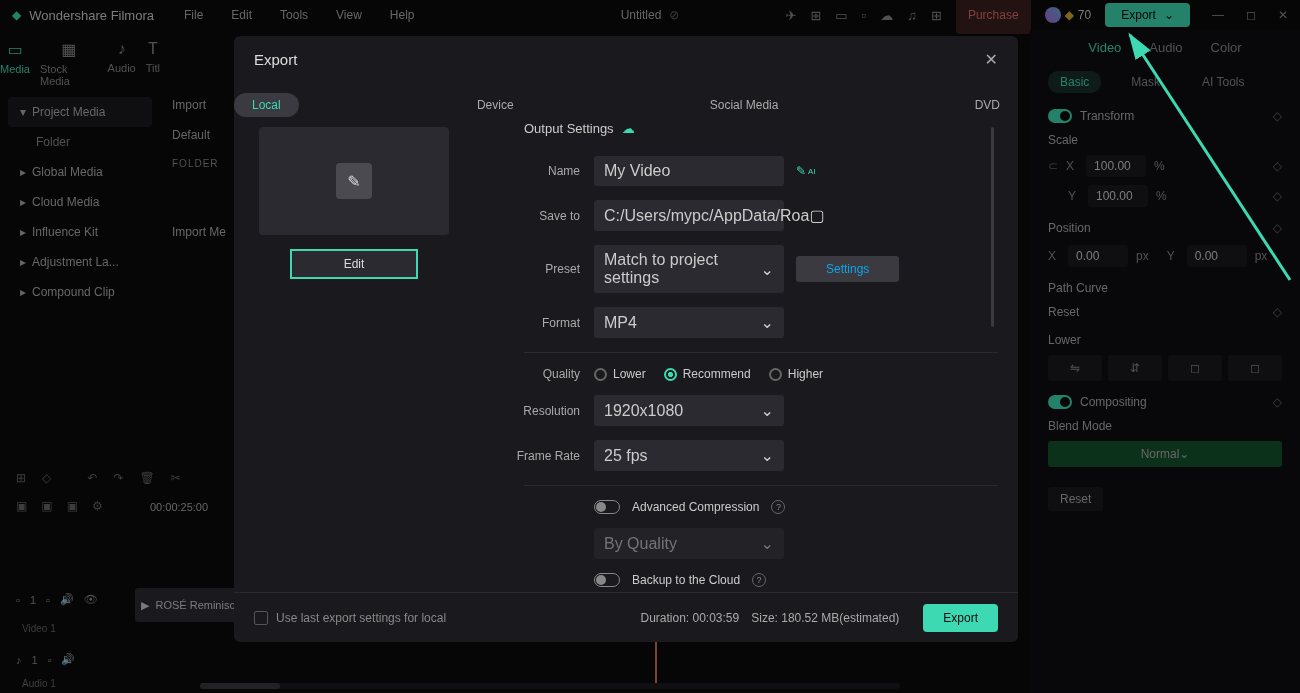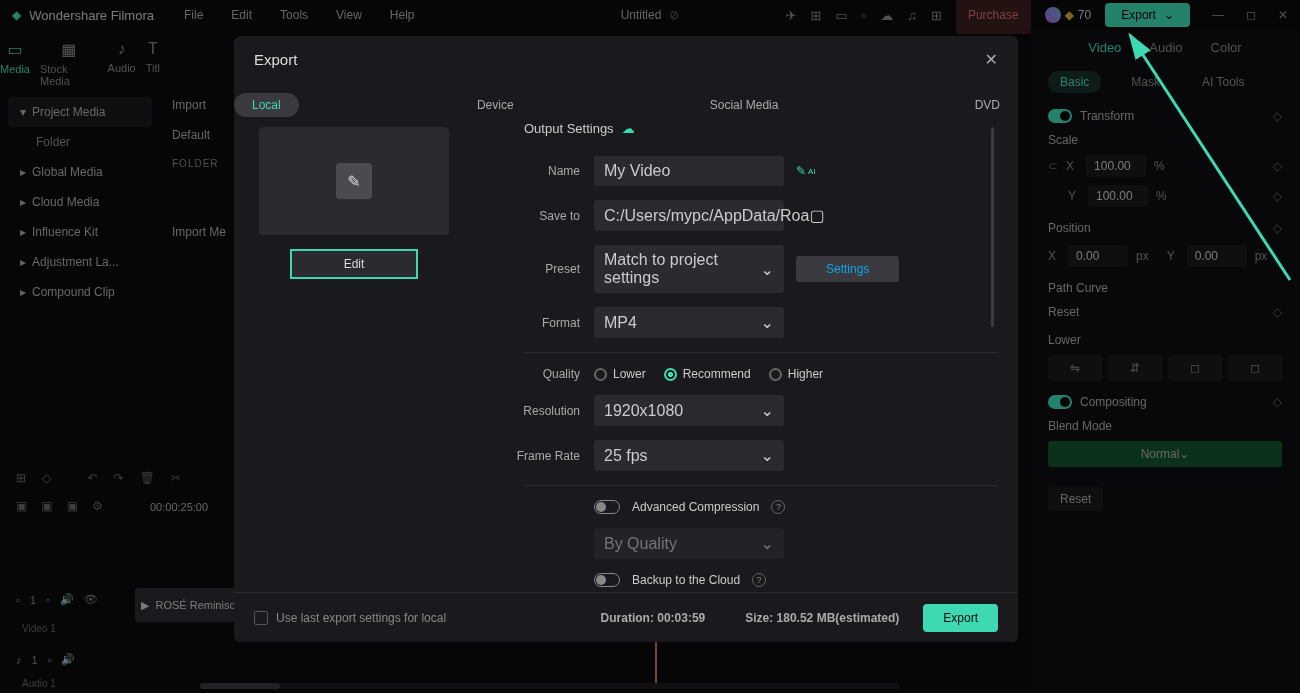--- a/index.html
+++ b/index.html
@@ -104,21 +104,21 @@
 .radio-circle { width: 13px; height: 13px; border: 2px solid #666; border-radius: 50%; }
 .radio.checked .radio-circle { border-color: #3dd9b3; background: radial-gradient(circle, #3dd9b3 40%, transparent 45%); }
 .toggle-sw { width: 26px; height: 14px; border: 1px solid #888; border-radius: 7px; position: relative; margin-right: 12px; }
 .toggle-sw::after { content:''; position:absolute; width:10px; height:10px; background:#888; border-radius:50%; top:1px; left:1px; }
 .toggle-row { display: flex; align-items: center; margin-bottom: 14px; margin-left: 110px; }
 .toggle-label { color: #ccc; font-size: 12px; }
 .help-icon { color: #888; margin-left: 12px; border: 1px solid #666; border-radius: 50%; width: 14px; height: 14px; display: inline-flex; align-items: center; justify-content: center; font-size: 9px; }
 .modal-footer { position: absolute; bottom: 0; left: 0; right: 0; height: 50px; border-top: 1px solid #2a2a30; display: flex; align-items: center; padding: 0 20px; }
 .checkbox { width: 14px; height: 14px; border: 1px solid #555; border-radius: 2px; margin-right: 8px; }
 .footer-text { color: #888; font-size: 12px; }
-.footer-info { margin-left: auto; display: flex; gap: 40px; color: #aaa; font-size: 12px; font-weight: bold; }
+.footer-info { margin-left: auto; display: flex; gap: 12px; color: #aaa; font-size: 12px; }
 .export-action { background: #3dd9b3; color: #0a0a0c; padding: 7px 20px; border-radius: 4px; font-size: 12px; margin-left: 24px; }
 .scroll-ind { position:absolute; right:4px; top:10px; width:3px; height:200px; background:#3a3a40; border-radius:2px; }
 
 
 .arrow { position: absolute; top: 30px; left: 1120px; width: 180px; height: 260px; pointer-events: none; }
 </style>
 </head>
 <body>
 
 <div class="topbar">

